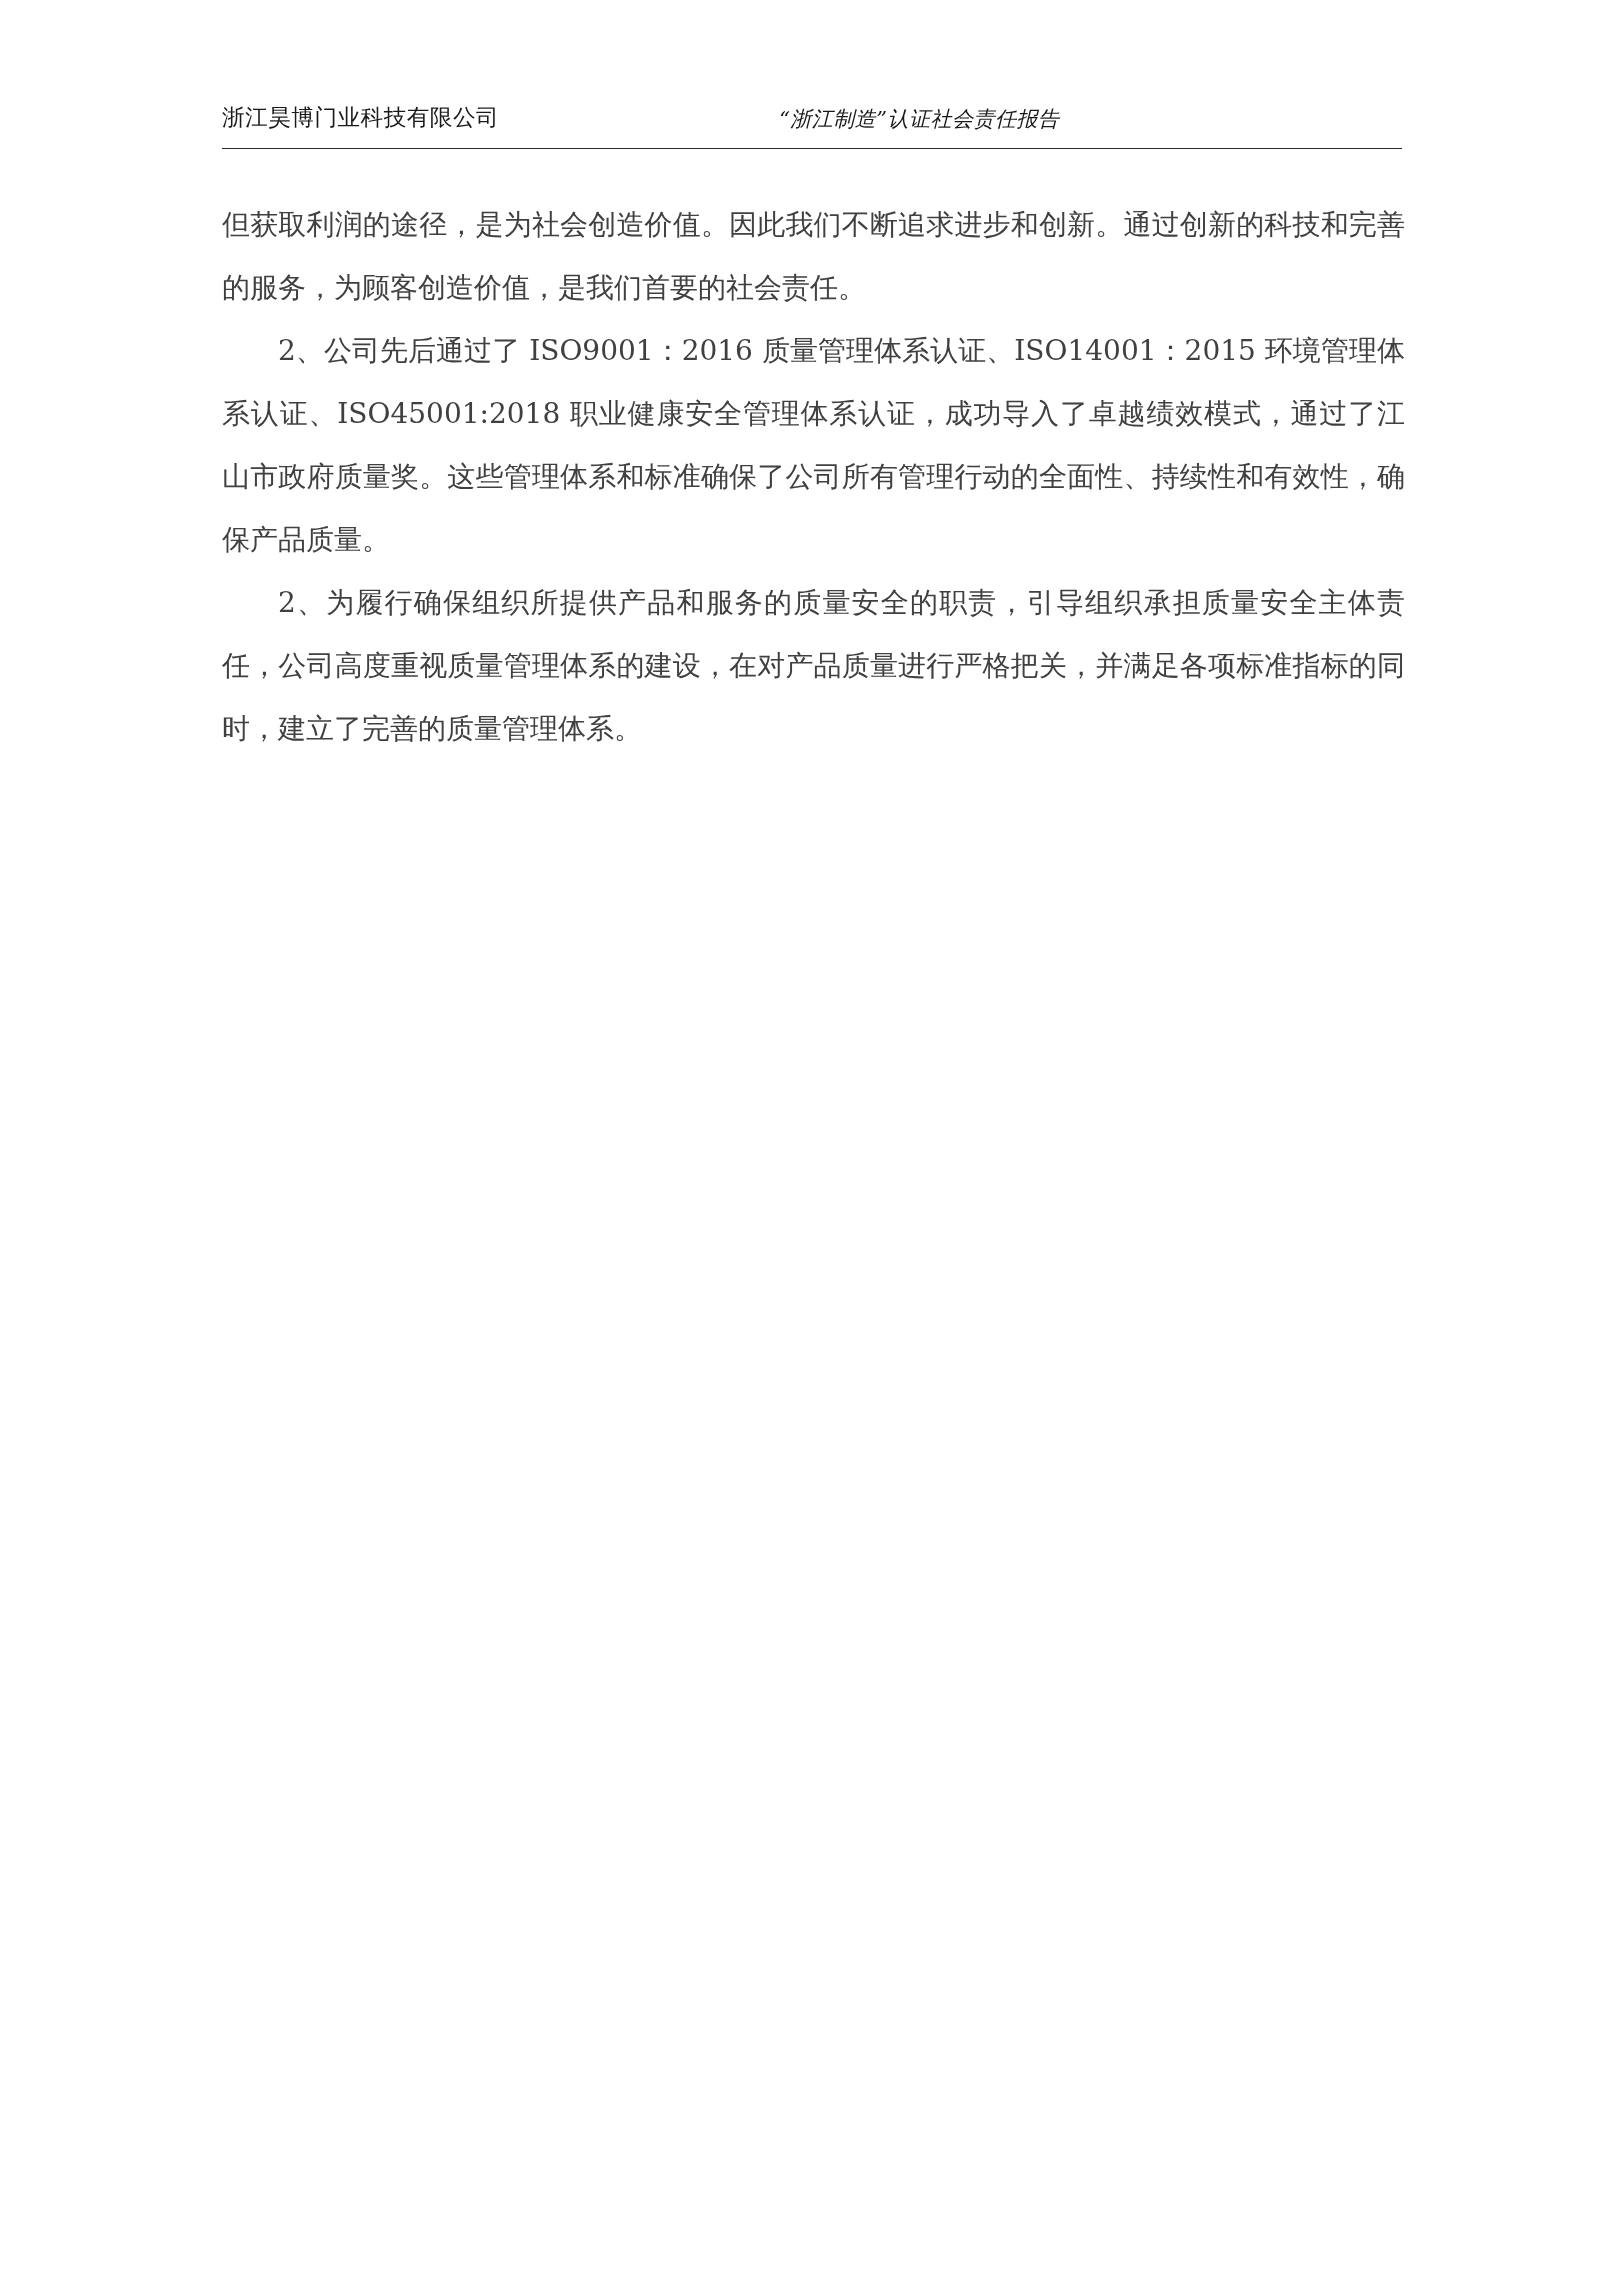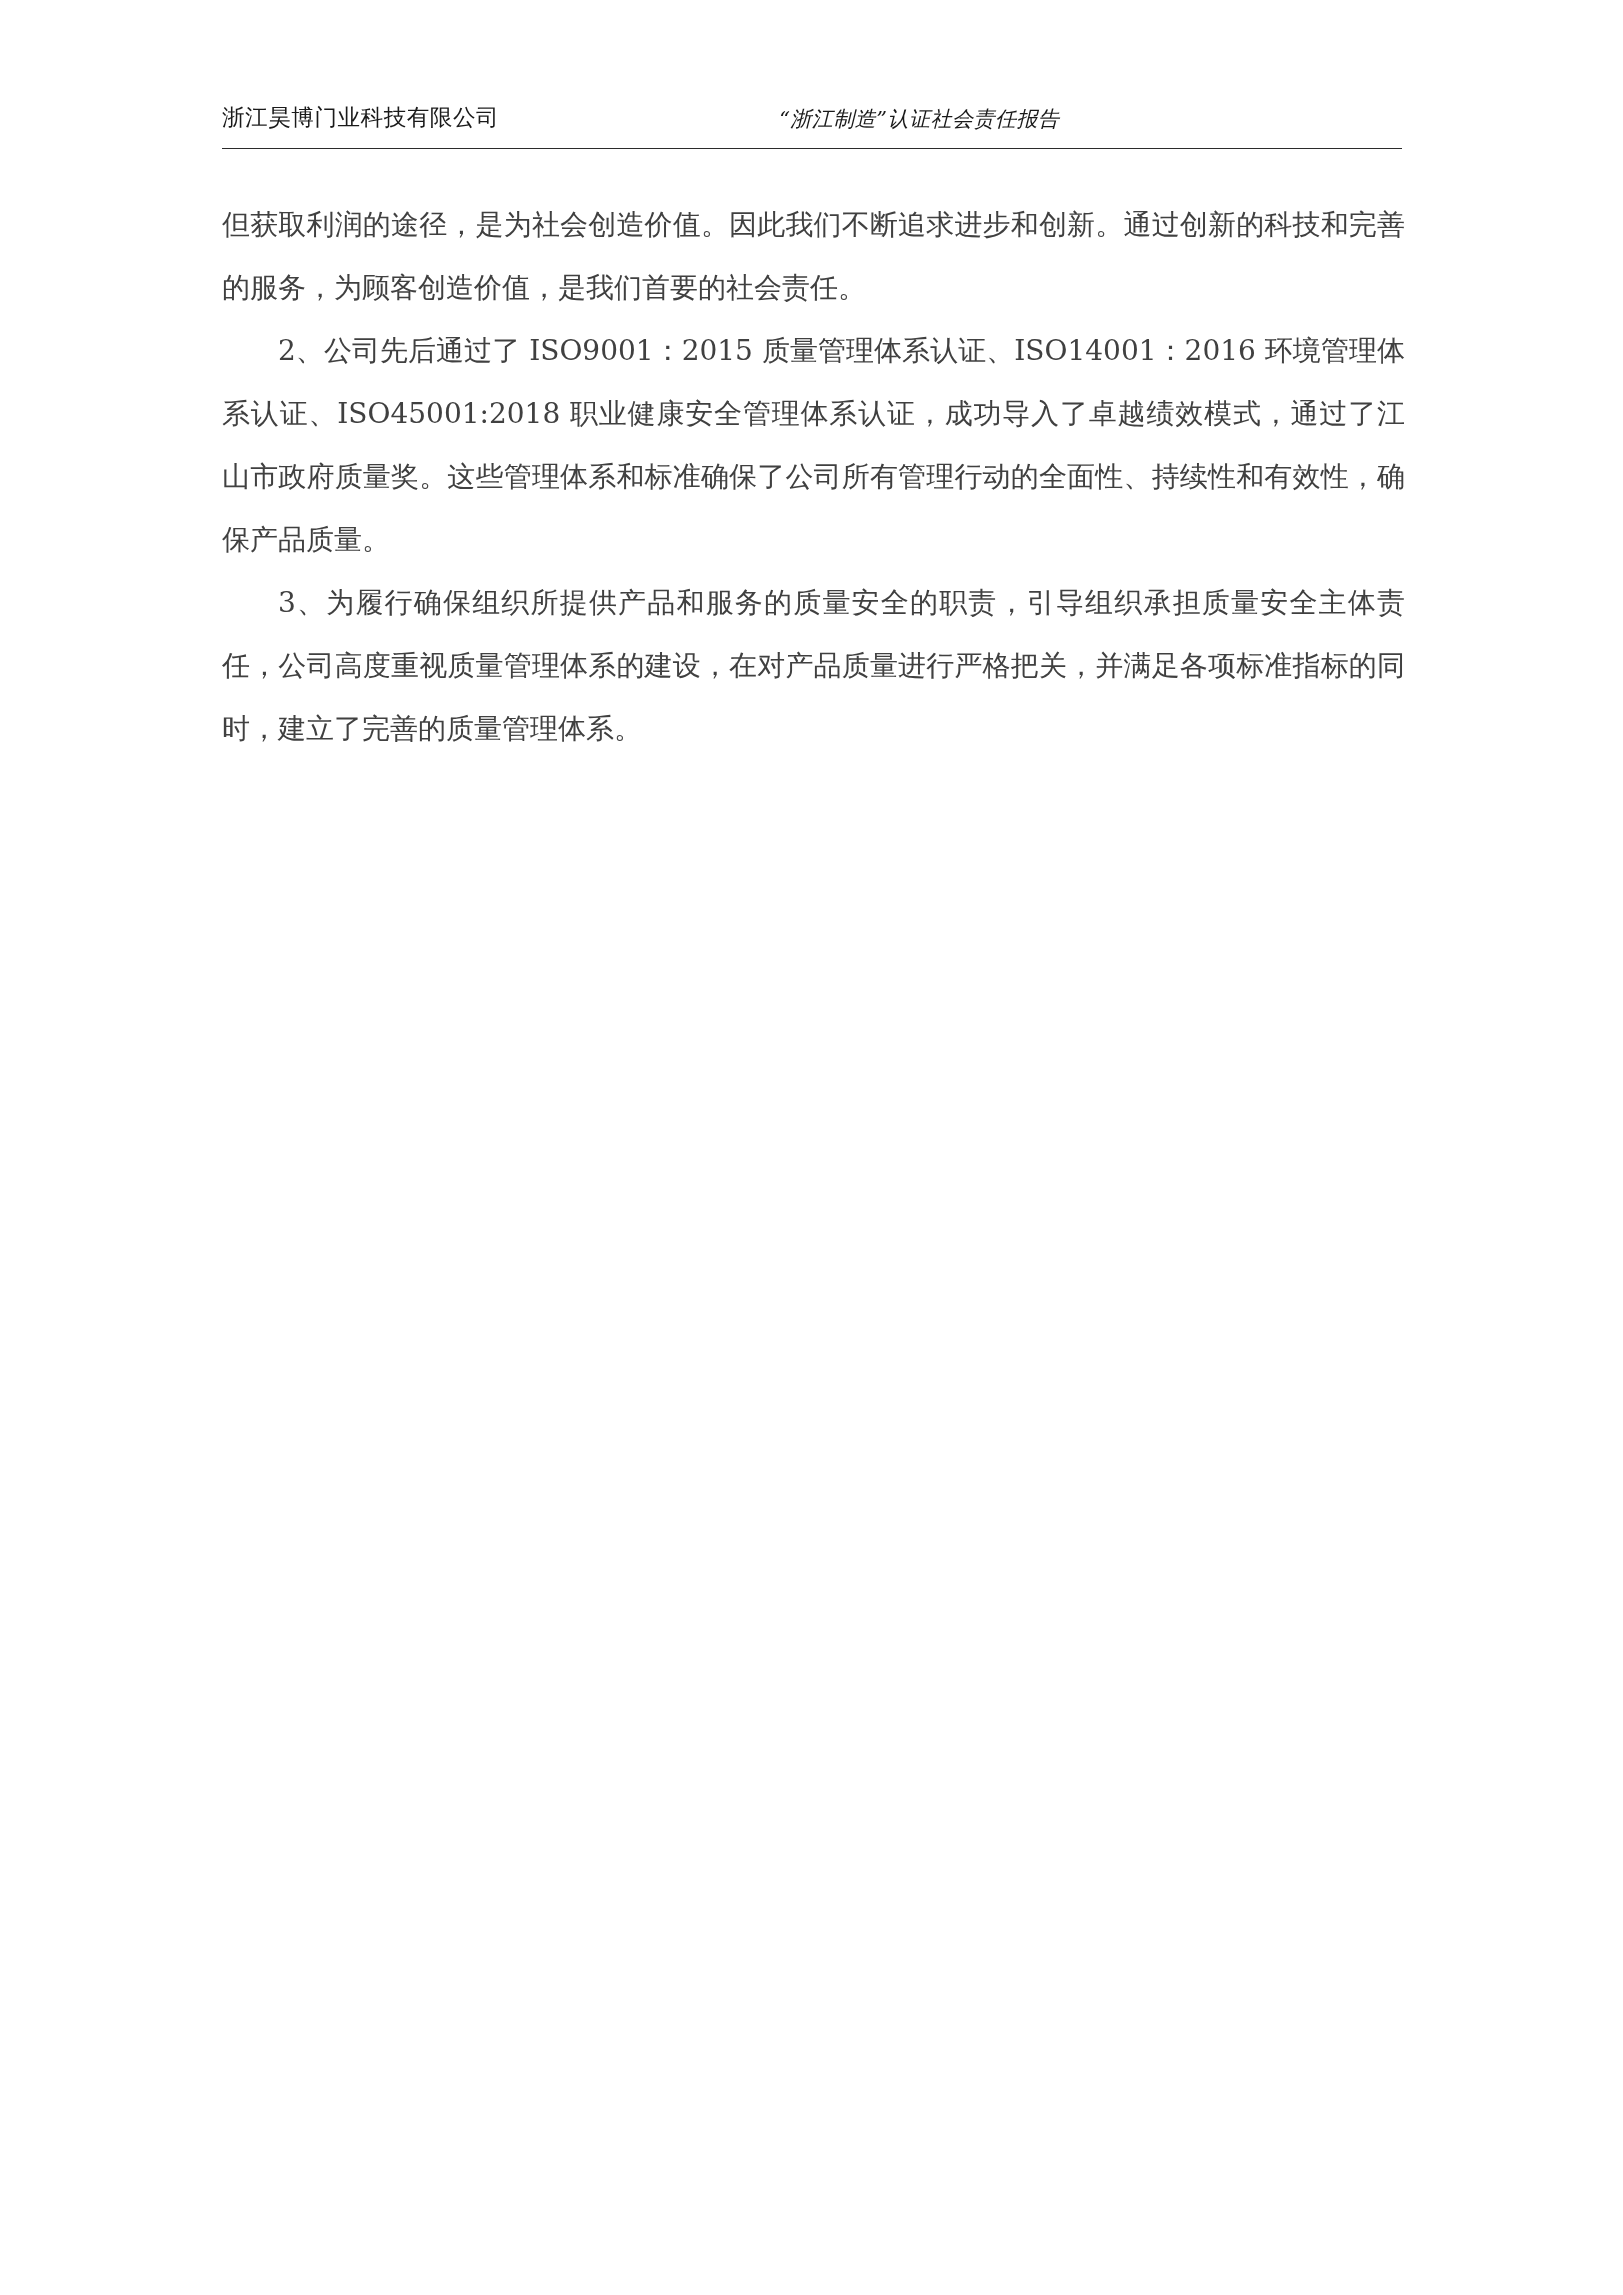--- a/index.html
+++ b/index.html
@@ -85,18 +85,18 @@
 <div class="page">
 
   <div class="header">
     <div class="header-left">浙江昊博门业科技有限公司</div>
     <div class="header-right">“浙江制造”认证社会责任报告</div>
   </div>
   <div class="header-rule"></div>
 
   <div class="content">
     <p class="para">但获取利润的途径，是为社会创造价值。因此我们不断追求进步和创新。通过创新的科技和完善的服务，为顾客创造价值，是我们首要的社会责任。</p>
-    <p class="para indent">2、公司先后通过了 ISO9001：2015 质量管理体系认证、ISO14001：2016 环境管理体系认证、ISO45001:2018 职业健康安全管理体系认证，成功导入了卓越绩效模式，通过了江山市政府质量奖。这些管理体系和标准确保了公司所有管理行动的全面性、持续性和有效性，确保产品质量。</p>
-    <p class="para indent">3、为履行确保组织所提供产品和服务的质量安全的职责，引导组织承担质量安全主体责任，公司高度重视质量管理体系的建设，在对产品质量进行严格把关，并满足各项标准指标的同时，建立了完善的质量管理体系。</p>
+    <p class="para indent">2、公司先后通过了 ISO9001：2016 质量管理体系认证、ISO14001：2015 环境管理体系认证、ISO45001:2018 职业健康安全管理体系认证，成功导入了卓越绩效模式，通过了江山市政府质量奖。这些管理体系和标准确保了公司所有管理行动的全面性、持续性和有效性，确保产品质量。</p>
+    <p class="para indent">2、为履行确保组织所提供产品和服务的质量安全的职责，引导组织承担质量安全主体责任，公司高度重视质量管理体系的建设，在对产品质量进行严格把关，并满足各项标准指标的同时，建立了完善的质量管理体系。</p>
   </div>
 
 </div>
 
 
 </body></html>

